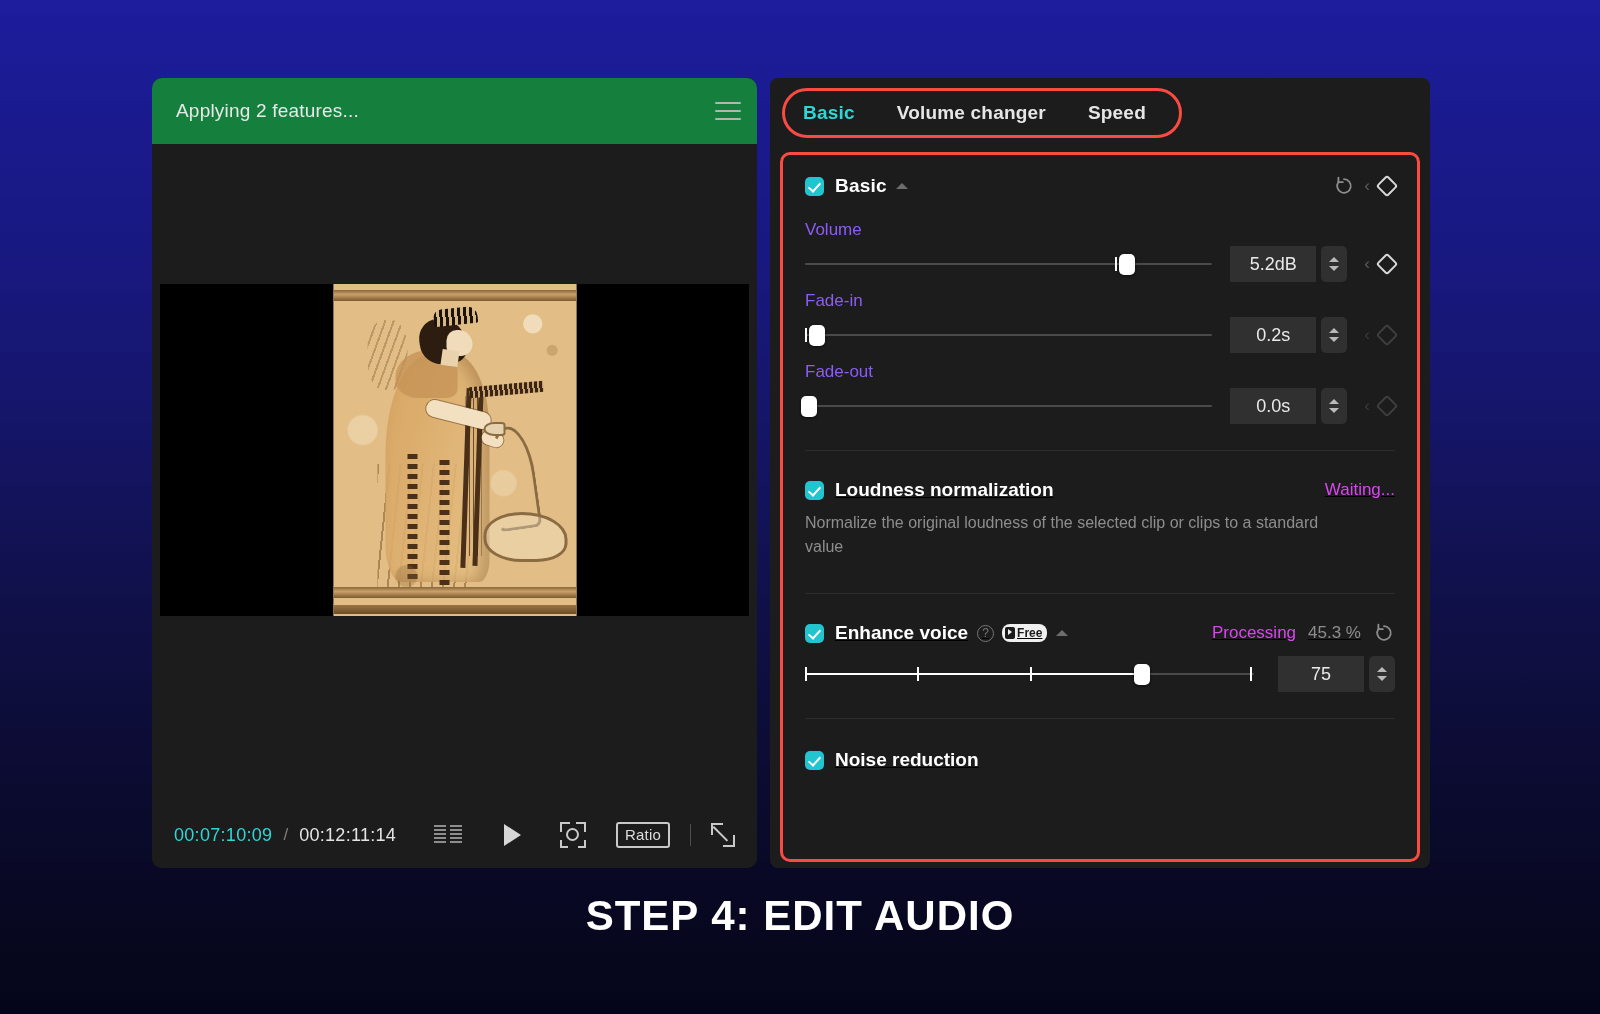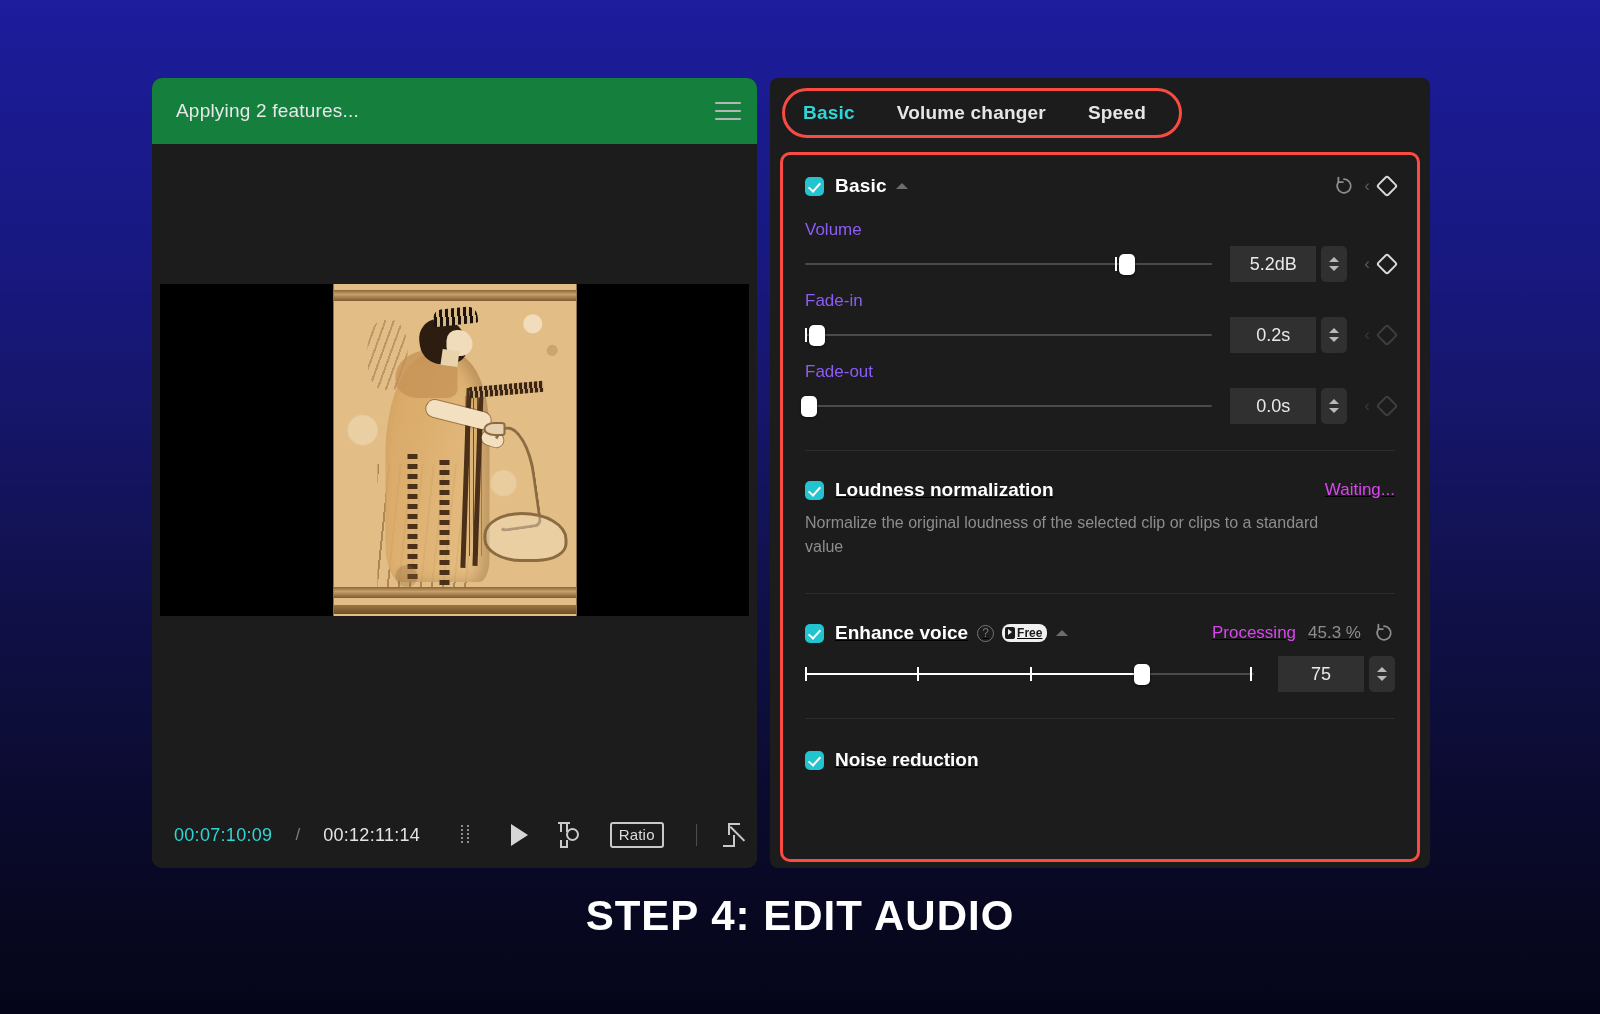--- a/index.html
+++ b/index.html
@@ -191,21 +191,21 @@
     background:
       repeating-linear-gradient(110deg, rgba(120,84,44,.35) 0 2px, rgba(0,0,0,0) 2px 8px);
     border-radius: 40%;
   }
 
   .player-toolbar {
     height: 66px;
     display: flex;
     align-items: center;
     padding: 0 22px;
-    gap: 16px;
+    gap: 4px;
     background: #1c1c1c;
   }
   .time-cur { color: #2fd6d6; font-size: 18px; letter-spacing:.3px; }
   .time-sep { color: #7d7d7d; font-size: 17px; margin: 0 7px; }
   .time-tot { color: #e4e4e4; font-size: 18px; letter-spacing:.3px; }
   .tb-spacer-a { width: 30px; }
   .icon-grid {
     width: 28px; height: 20px;
     display: grid; grid-template-columns: 1fr 1fr; gap: 4px;
     cursor: pointer;

